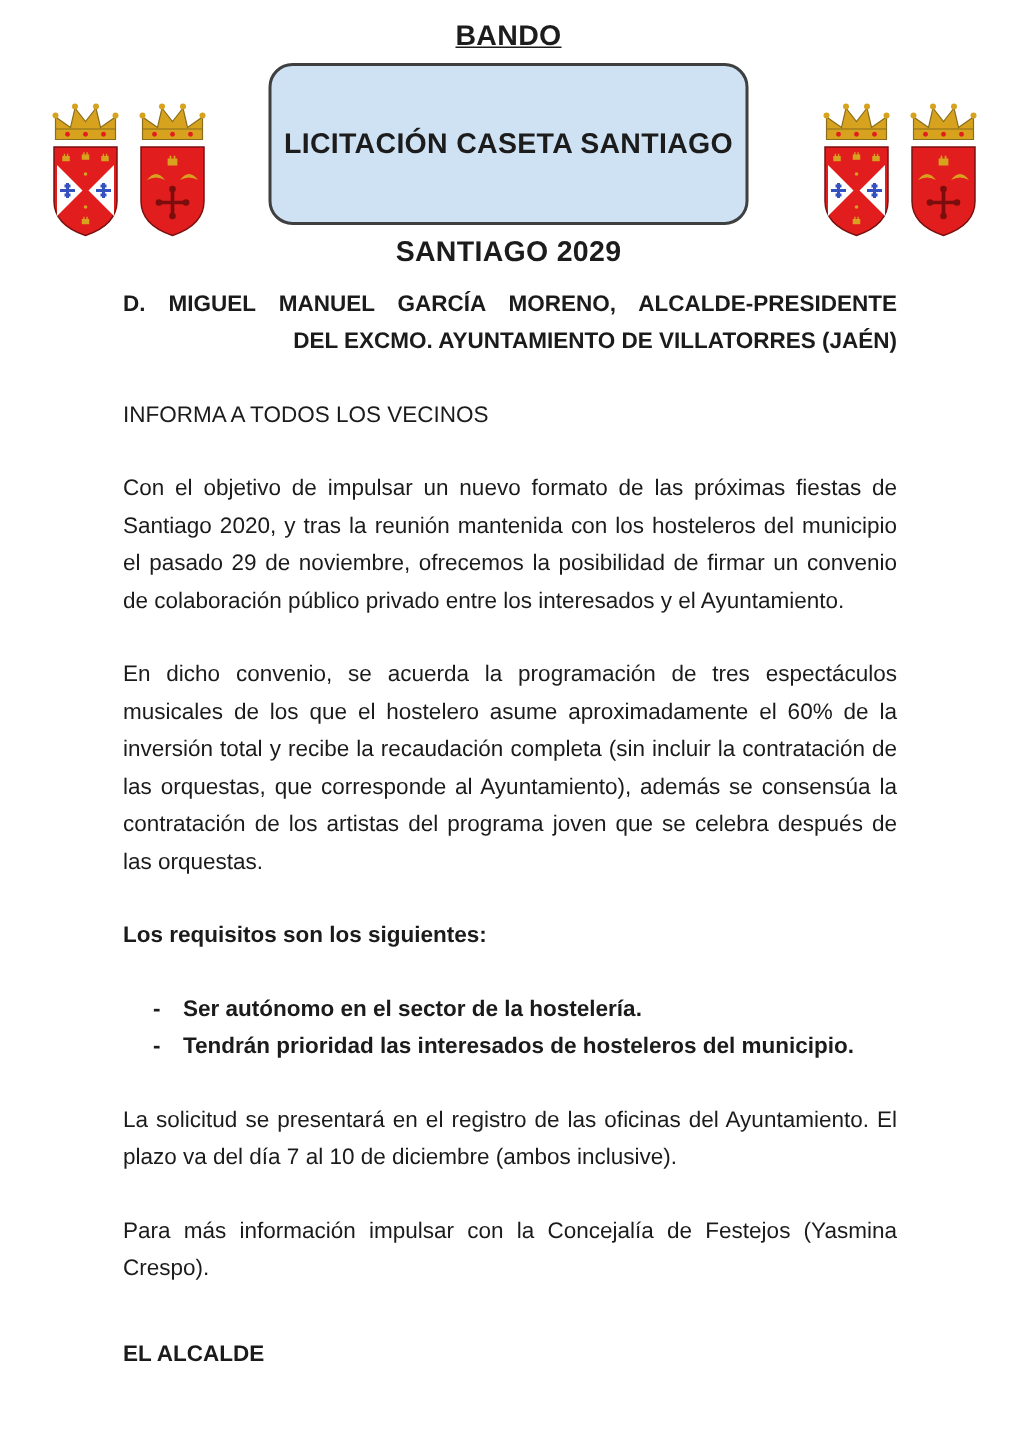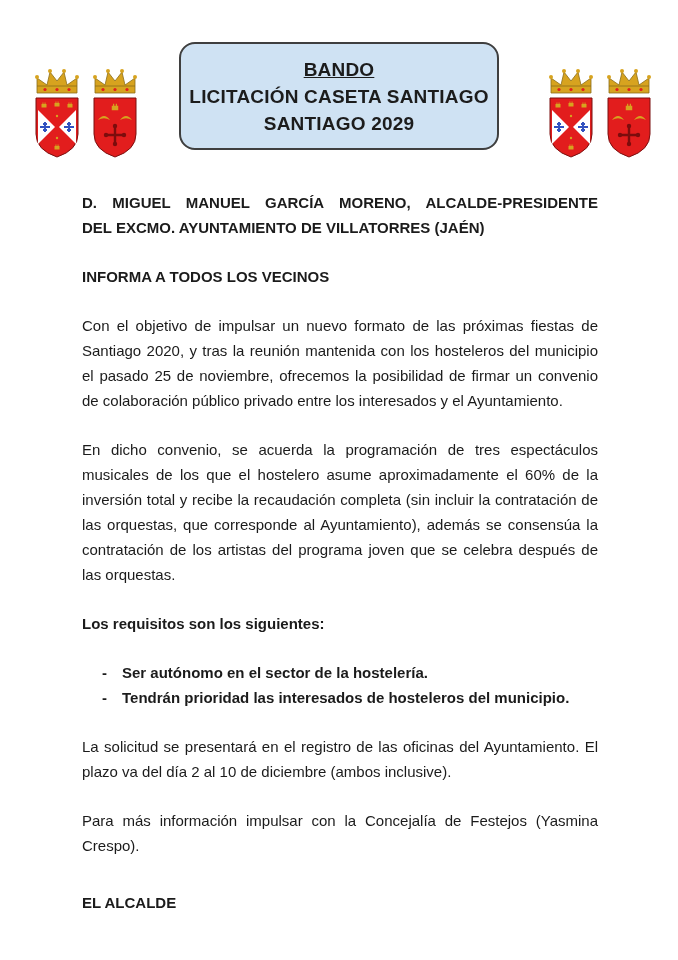--- a/index.html
+++ b/index.html
@@ -32,20 +32,21 @@
     height: 108px;
     background: var(--title_box_bg, #cfe2f3);
     border: 2px solid var(--title_box_border, #3f3f3f);
     border-radius: 16px;
     display: flex;
     flex-direction: column;
     justify-content: center;
     align-items: center;
     text-align: center;
     box-sizing: border-box;
+    gap: 45px;
   }
   .title-box .t-line {
     font-weight: bold;
     font-size: 19px;
     line-height: 27px;
     color: #1c1c1c;
     letter-spacing: 0.2px;
   }
   .title-box .t-line.underlined { text-decoration: underline; }
 
@@ -58,23 +59,23 @@
     font-size: 15px;
     line-height: 25px;
   }
   .content p { margin: 0 0 24px 0; text-align: justify; }
   .salutation { font-weight: bold; margin: 0 0 24px 0; }
   .salutation .jline {
     display: block;
     text-align: justify;
     text-align-last: justify;
   }
-  .salutation .lline { display: block; text-align: left; }
+  .salutation .lline { display: block; text-align: right; }
   .informa {
-    font-weight: bold;
+    font-weight: normal;
     text-align: left;
     margin: 0 0 26px 0;
   }
   .requirements { margin: 0 0 24px 0; }
   .req-title { font-weight: bold; margin: 0; text-align: left; }
   .req-item {
     display: flex;
     font-weight: bold;
     padding-left: 20px;
   }
@@ -186,37 +187,37 @@
 
   <div class="content">
 
     <div class="salutation">
       <span class="jline">D. MIGUEL MANUEL GARCÍA MORENO, ALCALDE-PRESIDENTE</span>
       <span class="lline">DEL EXCMO. AYUNTAMIENTO DE VILLATORRES (JAÉN)</span>
     </div>
 
     <p class="informa">INFORMA A TODOS LOS VECINOS</p>
 
-    <p>Con el objetivo de impulsar un nuevo formato de las próximas fiestas de Santiago 2020, y tras la reunión mantenida con los hosteleros del municipio el pasado 25 de noviembre, ofrecemos la posibilidad de firmar un convenio de colaboración público privado entre los interesados y el Ayuntamiento.</p>
+    <p>Con el objetivo de impulsar un nuevo formato de las próximas fiestas de Santiago 2020, y tras la reunión mantenida con los hosteleros del municipio el pasado 29 de noviembre, ofrecemos la posibilidad de firmar un convenio de colaboración público privado entre los interesados y el Ayuntamiento.</p>
 
     <p>En dicho convenio, se acuerda la programación de tres espectáculos musicales de los que el hostelero asume aproximadamente el 60% de la inversión total y recibe la recaudación completa (sin incluir la contratación de las orquestas, que corresponde al Ayuntamiento), además se consensúa la contratación de los artistas del programa joven que se celebra después de las orquestas.</p>
 
     <div class="requirements">
       <p class="req-title">Los requisitos son los siguientes:</p>
       <div class="req-item">
         <span class="req-dash">-</span>
         <span>Ser autónomo en el sector de la hostelería.</span>
       </div>
       <div class="req-item">
         <span class="req-dash">-</span>
         <span>Tendrán prioridad las interesados de hosteleros del municipio.</span>
       </div>
     </div>
 
-    <p>La solicitud se presentará en el registro de las oficinas del Ayuntamiento. El plazo va del día 2 al 10 de diciembre (ambos inclusive).</p>
+    <p>La solicitud se presentará en el registro de las oficinas del Ayuntamiento. El plazo va del día 7 al 10 de diciembre (ambos inclusive).</p>
 
     <p>Para más información impulsar con la Concejalía de Festejos (Yasmina Crespo).</p>
 
     <div class="footer">
       <p class="f-line f-alcalde">EL ALCALDE</p>
 
     </div>
 
   </div>
 </div>

